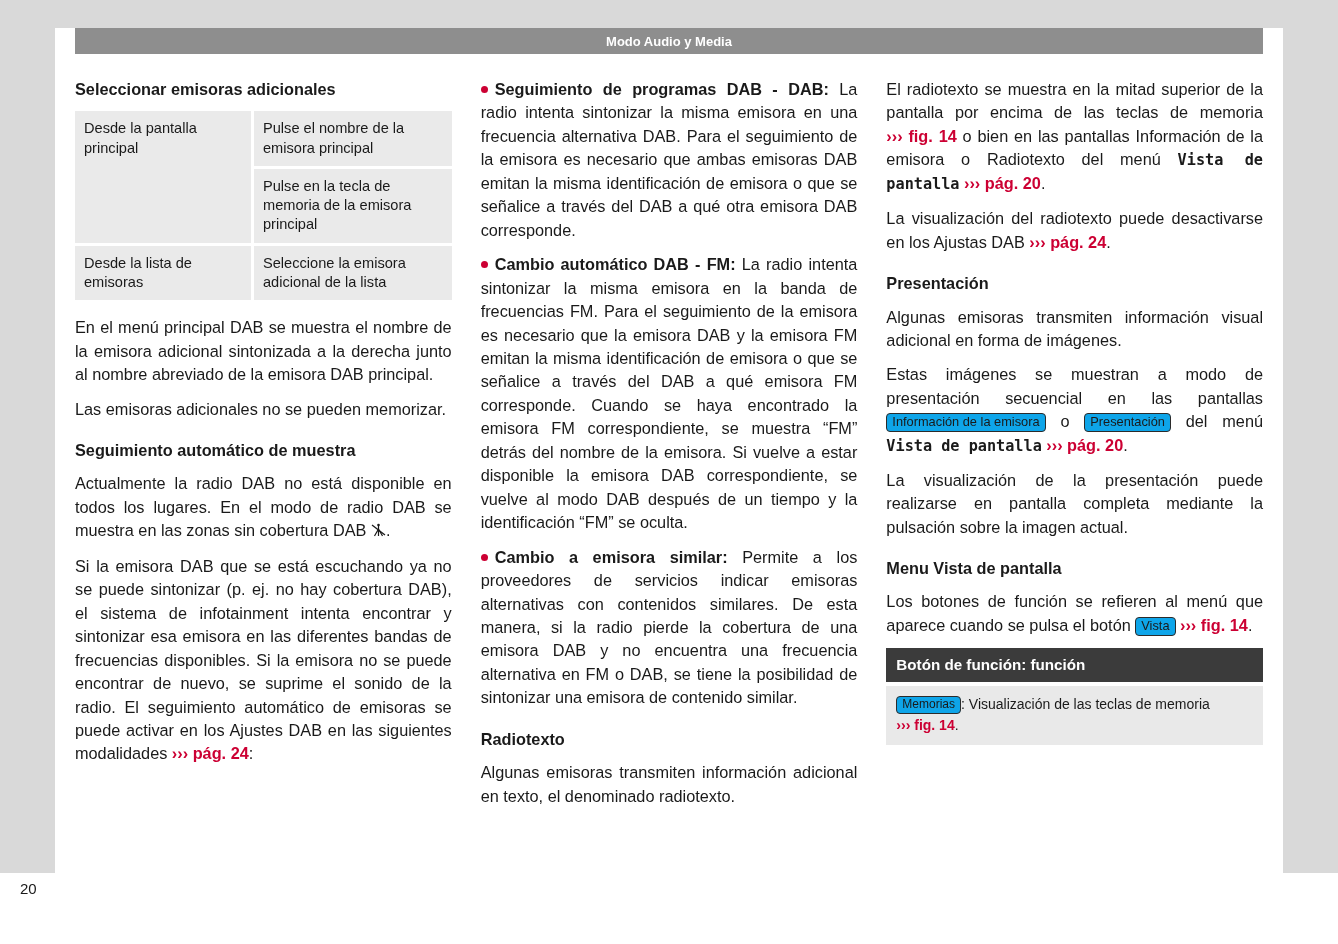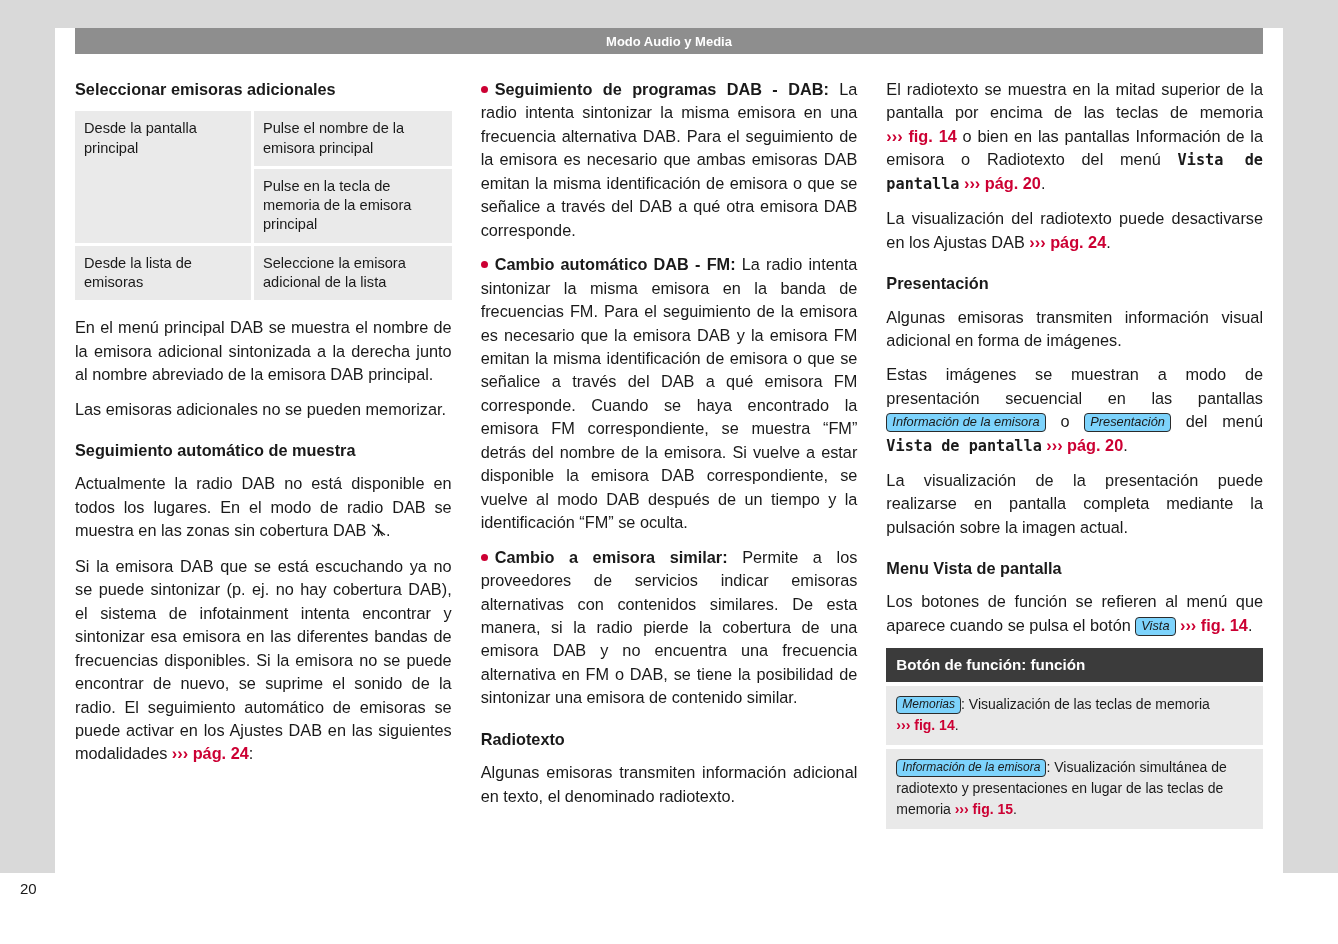--- a/index.html
+++ b/index.html
@@ -36,21 +36,21 @@
     display:inline-block; width:7px; height:7px; border-radius:50%;
     background:var(--accent); margin-right:7px; vertical-align:2px;
   }
   .lead { font-weight:bold; }
   
   .ref { color:var(--accent); font-weight:bold; white-space:nowrap; }
   .mono { font-family:"DejaVu Sans Mono", monospace; font-weight:bold; font-size:15.2px; }
   .box {
     display:inline-block; border:1px solid #2b2b2b; border-radius:4px;
     padding:0 5px 1px; font-size:12.8px; line-height:1.25;
-    background:#7dd3fc; transform:translateY(-1px); white-space:nowrap;font-style:italic;
+    background:#0ea5e9; transform:translateY(-1px); white-space:nowrap;
   }
   .fn-row .box { font-size:12px; }
   
   .fn-table { margin-top:8px; }
   .fn-header { background:var(--darkhdr); color:#fff; font-weight:bold; font-size:15.2px; padding:6px 10px; }
   .fn-row { background:#e9e9e9; margin-top:4px; padding:8px 10px 9px; font-size:14px; line-height:1.5; text-align:left; }
   .page-number { position:absolute; left:20px; top:880px; font-size:15px; color:#1a1a1a; }
   .ant-icon { vertical-align:-1px; }
 </style>
 </head>
@@ -116,20 +116,19 @@
 
       <p>La visualización de la presentación puede realizarse en pantalla completa mediante la pulsación sobre la imagen actual.</p>
 
       <h3 class="subhead">Menu Vista de pantalla</h3>
 
       <p><span>Los botones de función se refieren al menú que aparece cuando se pulsa el botón </span><span class="box">Vista</span> <span class="ref">››› fig. 14</span><span>.</span></p>
 
       <div class="fn-table">
         <div class="fn-header">Botón de función: función</div>
         <div class="fn-row"><span class="box">Memorias</span><span>: Visualización de las teclas de memoria </span><span class="ref">››› fig. 14</span><span>.</span></div>
-        <div class="fn-row"><span class="box">Información de la emisora</span><span>: Visualización simultánea de radiotexto y presentaciones en lugar de las teclas de memoria </span><span class="ref">››› fig. 15</span><span>.</span></div>
       </div>
     </div>
 
   </div>
 </div>
 
 <div class="page-number">20</div>
 
 </body></html>

